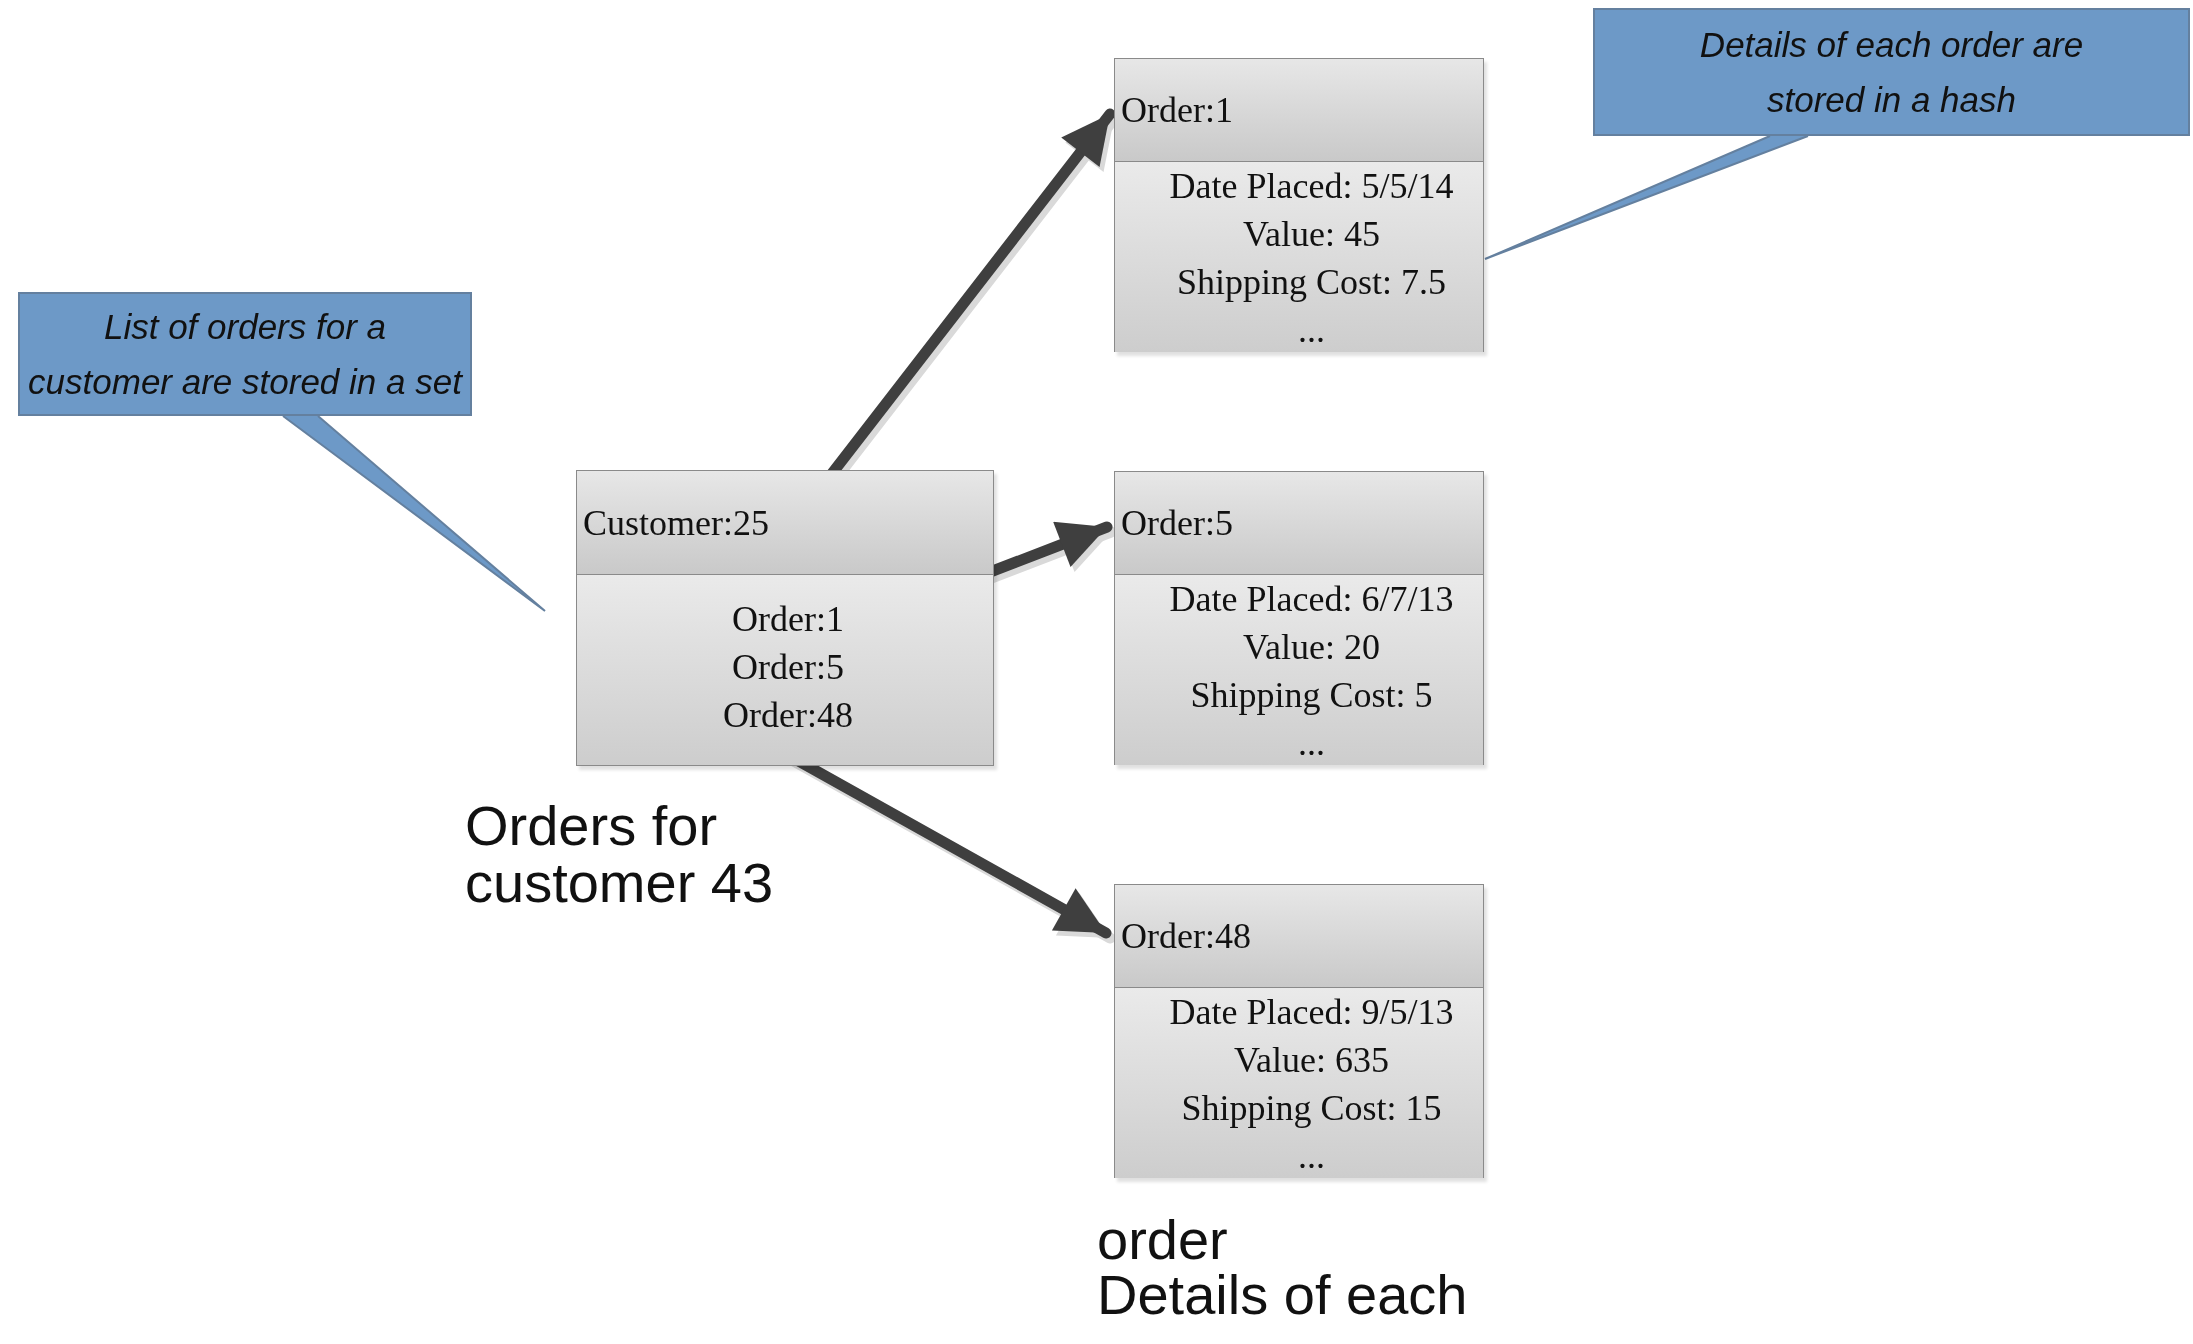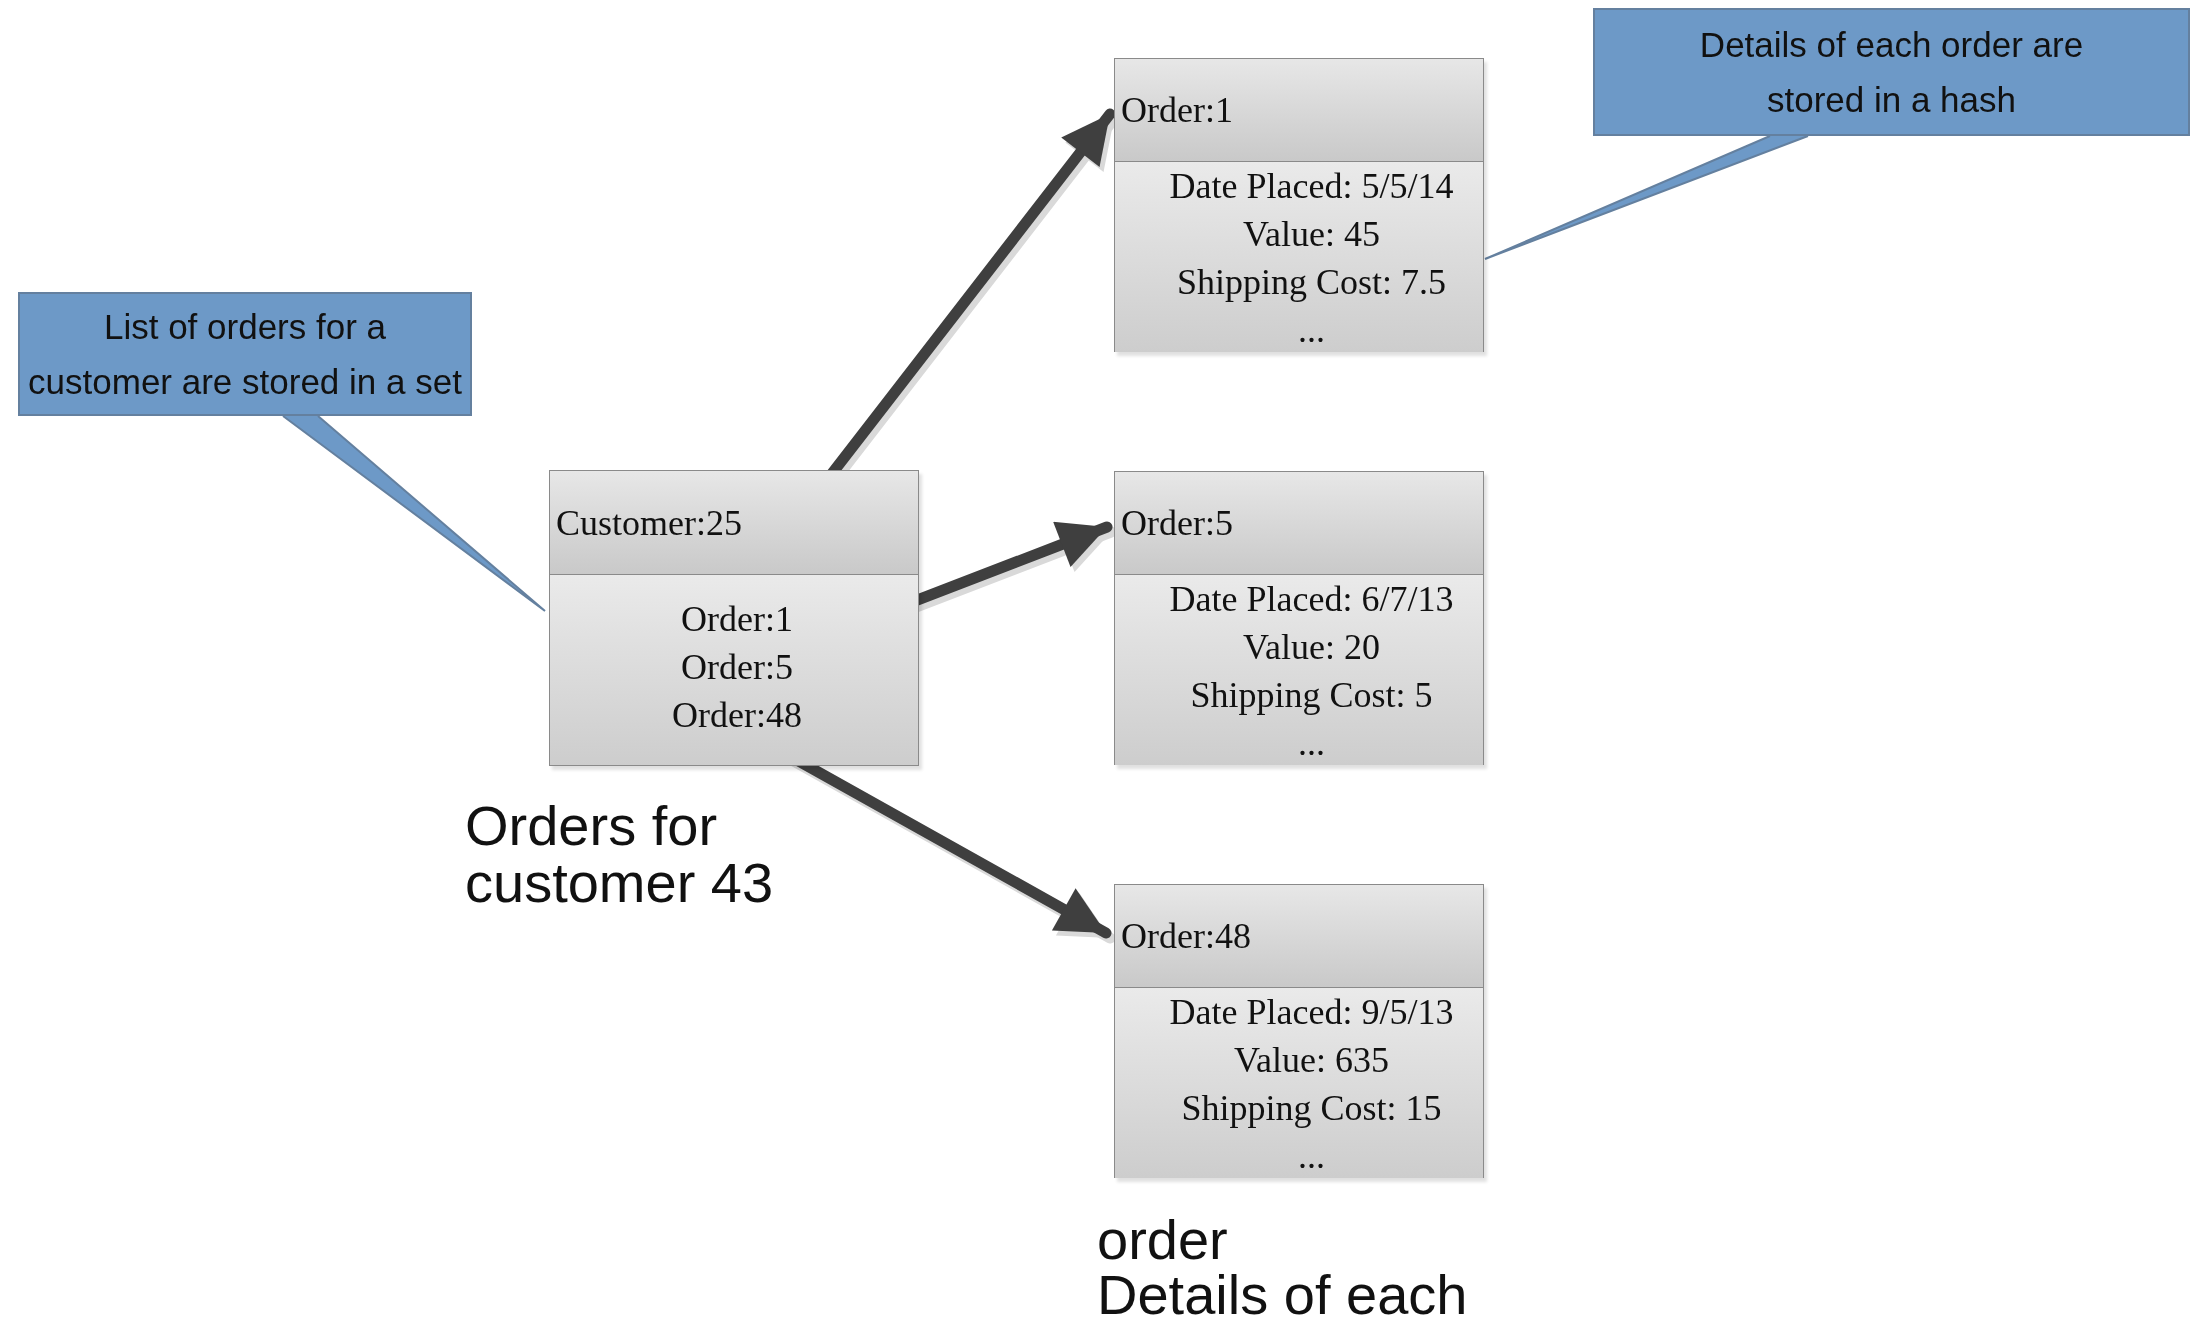--- a/index.html
+++ b/index.html
@@ -24,20 +24,21 @@
   
   .callout{
     position:absolute;
     background:var(--callout-fill);
     border:2px solid var(--callout-border);
     display:flex;flex-direction:column;justify-content:center;
     text-align:center;
     font-size:35px;line-height:55px;
     z-index:3;
     box-sizing:border-box;
+    font-style:italic;
   }
   .callout .callout-line{white-space:nowrap;}
   .callout-left{left:18px;top:292px;width:454px;height:124px;}
   .callout-right{left:1593px;top:8px;width:597px;height:128px;}
 
   
   .record-box{
     position:absolute;
     border:1.5px solid var(--box-border);
     box-shadow:3px 4px 3px rgba(0,0,0,0.12);
@@ -53,21 +54,21 @@
     padding-left:6px;
     font-size:36px;
     box-sizing:border-box;
   }
   .record-body{
     background:linear-gradient(#eaeaea,#cdcdcd);
     font-size:36px;line-height:48px;
     box-sizing:border-box;
     text-align:center;
   }
-  .customer-box{left:549px;top:470px;width:370px;height:296px;}
+  .customer-box{left:576px;top:470px;width:418px;height:296px;}
   .customer-box .record-header{height:104px;}
   .customer-box .record-body{height:190px;padding:20px 0 0 6px;}
   .order-box{width:370px;height:294px;}
   .order-box .record-header{height:103px;}
   .order-box .record-body{height:190px;padding:0 0 0 25px;}
   .order-box-1{left:1114px;top:58px;}
   .order-box-2{left:1114px;top:471px;}
   .order-box-3{left:1114px;top:884px;}
 
   

